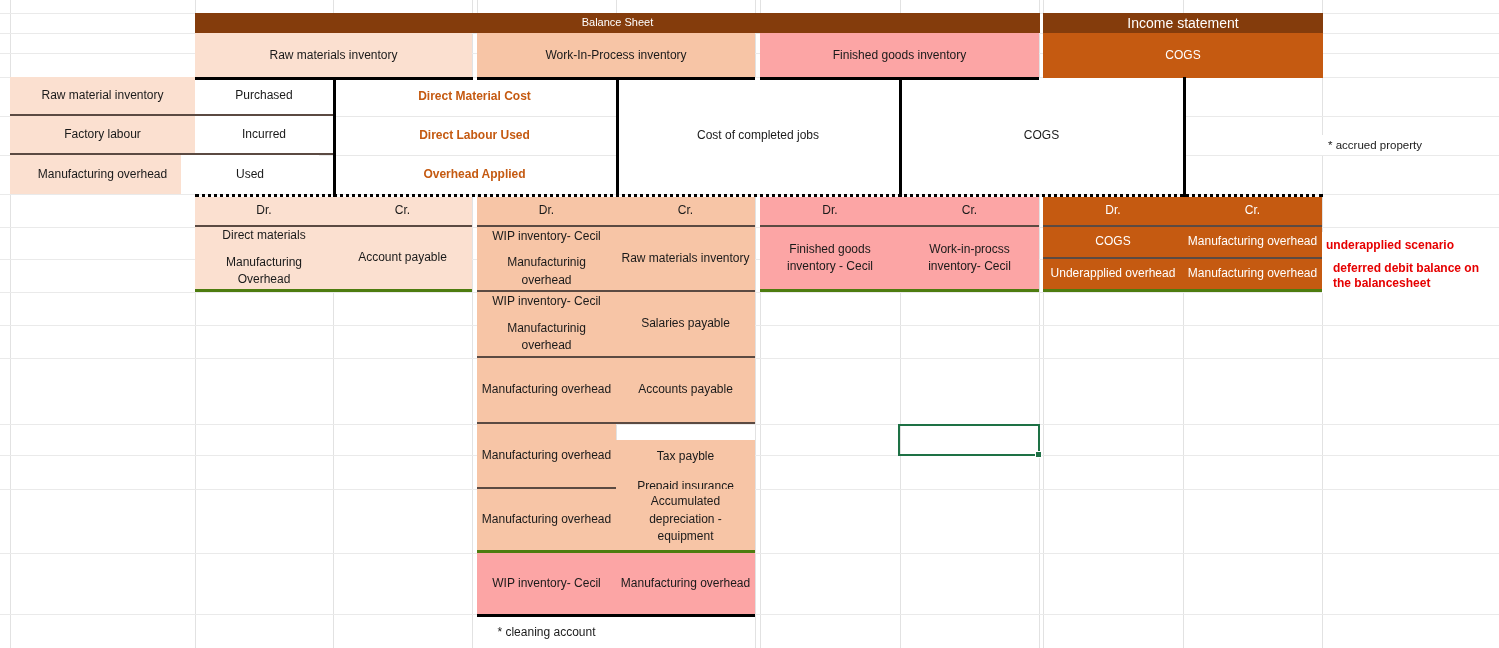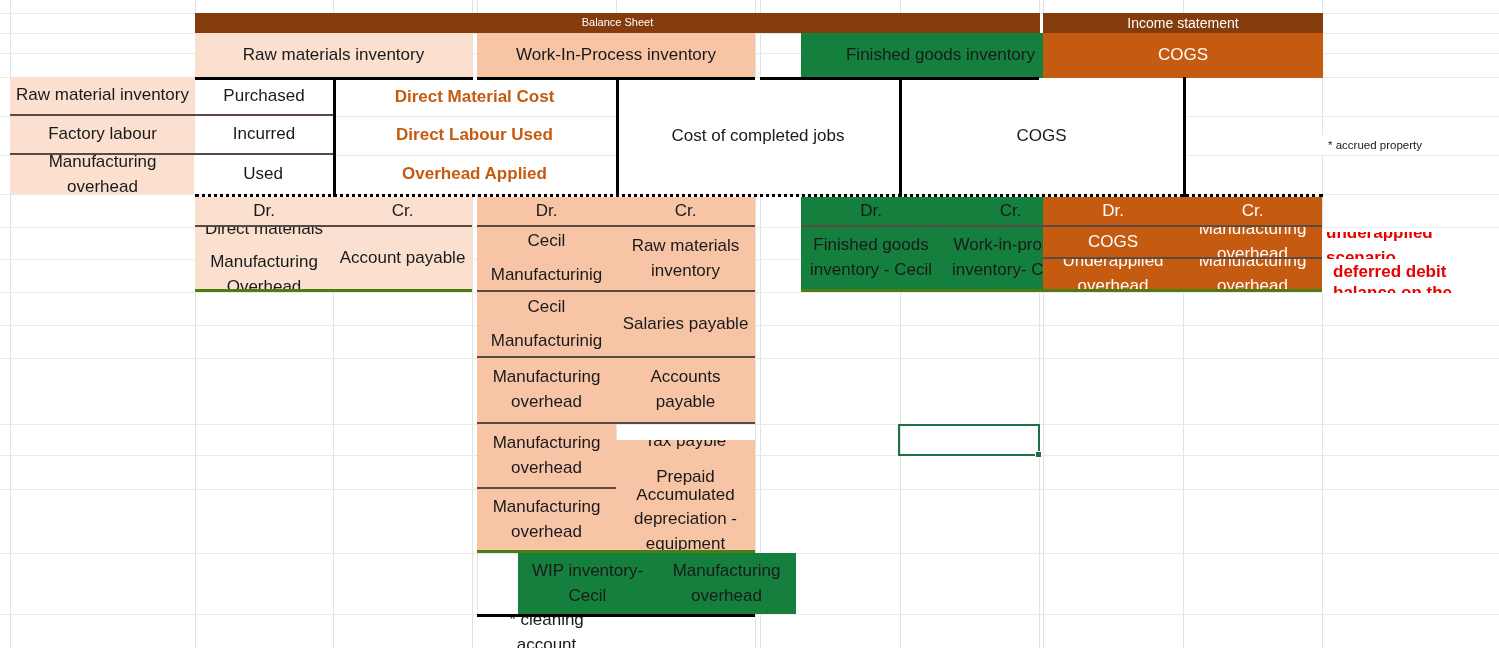--- a/index.html
+++ b/index.html
@@ -31,35 +31,35 @@
     height: 1px;
     background: #eaeaea;
   }
   
   .cell {
     position: absolute;
     display: flex;
     align-items: center;
     justify-content: center;
     text-align: center;
-    font-size: 17px;
+    font-size: 12px;
     color: #1a1a1a;
     line-height: 1.45;
     padding: 1px 4px;
     overflow: hidden;
   }
   .cell.left   { justify-content: flex-start; text-align: left; }
   .cell.stack  { flex-direction: column; }
 
   
   .fill-brown    { background: #843c0c; color: #ffffff; }
   .fill-orange   { background: #c55a11; color: #ffffff; }
   .fill-p1       { background: #fbe0d0; }
   .fill-p2       { background: #f7c5a6; }
-  .fill-p3       { background: #15803d; margin-left: 41px; }
+  .fill-p3       { background: #fca5a5; }
   .fill-white    { background: #ffffff; }
   .t-brand  { color: #c55a11; font-weight: bold; }
   .t-red    { color: #e60000; font-weight: bold; }
 
   
   .bd-thick-top    { border-top: 3px solid #000000; }
   .bd-thick-bottom { border-bottom: 3px solid #4d7c0f; }
   .bd-med-bottom   { border-bottom: 2px solid #5b4a42; }
 
   .vline {
@@ -161,21 +161,21 @@
   <div class="cell fill-p1" style="left:10px; top:155px; width:185px; height:39px;">
     <span>Manufacturing overhead</span>
   </div>
 
   <div class="cell fill-white bd-med-bottom" style="left:195px; top:78px; width:138px; height:38px;">
     <span>Purchased</span>
   </div>
   <div class="cell fill-white bd-med-bottom" style="left:195px; top:116px; width:138px; height:39px;">
     <span>Incurred</span>
   </div>
-  <div class="cell fill-white" style="left:194px; top:155px; width:138px; height:39px;">
+  <div class="cell fill-white" style="left:181px; top:155px; width:138px; height:39px;">
     <span>Used</span>
   </div>
 
   <div class="cell fill-white" style="left:333px; top:78px; width:283px; height:38px;">
     <span class="t-brand">Direct Material Cost</span>
   </div>
   <div class="cell fill-white" style="left:333px; top:116px; width:283px; height:39px;">
     <span class="t-brand">Direct Labour Used</span>
   </div>
   <div class="cell fill-white" style="left:333px; top:155px; width:283px; height:39px;">

